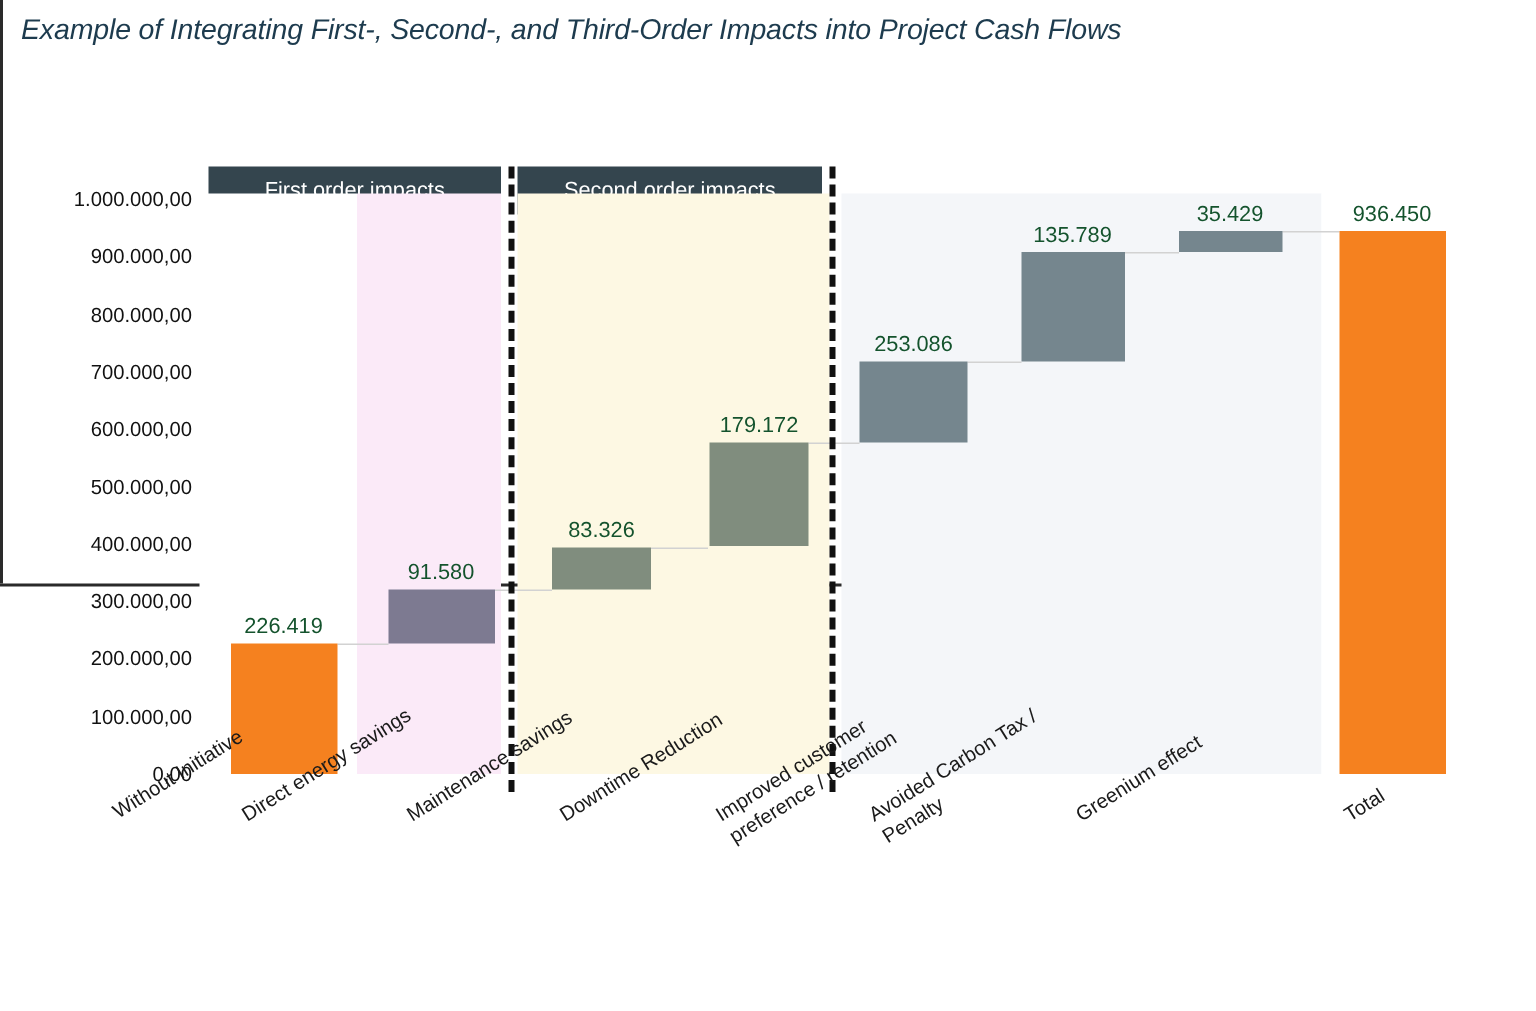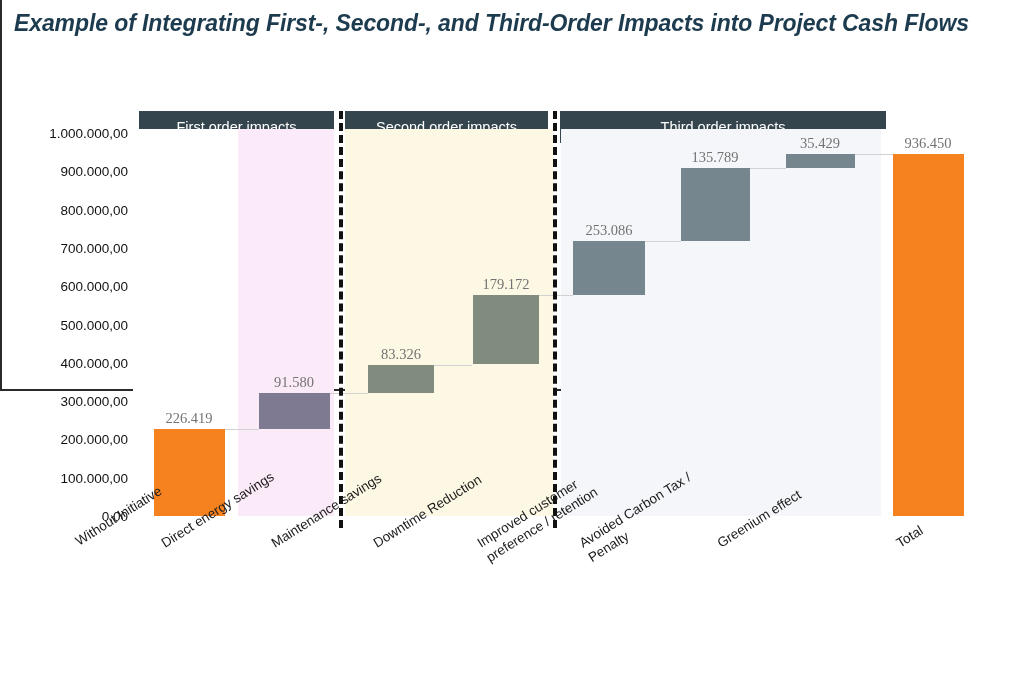--- a/index.html
+++ b/index.html
@@ -3,21 +3,21 @@
 <meta charset="utf-8">
 <style>
   html,body{margin:0;padding:0;}
   body{
     width:1024px;height:674px;background:#ffffff;
     font-family:"Liberation Sans",sans-serif;
     overflow:hidden;position:relative;
   }
   #page-title{
     position:absolute;left:14px;top:8px;width:960px;
-    font-size:23px;font-weight:bold;font-style:italic;
+    font-size:19px;font-weight:normal;font-style:italic;
     color:#1d3b4e;line-height:1.33;letter-spacing:-0.1px;
   }
 
   
   #chart{position:absolute;left:0;top:0;width:1024px;height:674px;}
 
   #chart-title-box{
     position:absolute;left:133px;top:71px;width:839px;height:41px;
     border:1.6px solid #1a1a1a;background:#ffffff;box-sizing:border-box;
   }
@@ -43,22 +43,22 @@
 
   .ytick{
     position:absolute;right:0;width:120px;text-align:right;
     font-size:13.5px;color:#111;transform:translateY(-50%);
     white-space:nowrap;
   }
   #y-labels{position:absolute;left:4px;top:0;width:124px;height:674px;}
 
   .bar{position:absolute;box-sizing:border-box;}
   .bar-label{
-    position:absolute;font-size:14.5px;color:#737373;
-    text-align:right;white-space:nowrap;transform:translateX(-50%);font-family:Liberation Serif, serif;
+    position:absolute;font-size:14.5px;color:#14532d;
+    text-align:right;white-space:nowrap;transform:translateX(-50%);
   }
   .connector{position:absolute;height:1px;background:#d2d2d2;}
 
   .divider{
     position:absolute;width:0;border-left:4.5px dashed #111;
   }
 
   .cat-label{
     position:absolute;font-size:13.5px;color:#1a1a1a;
     transform-origin:left top;transform:rotate(-32deg);
@@ -71,23 +71,20 @@
 <div id="page-title">Example of Integrating First-, Second-, and Third-Order Impacts into Project Cash Flows</div>
 
 <div id="chart">
 
 
   <div class="band-header" style="left:345px;top:111px;width:203px;">
     <span>Second order impacts</span>
   </div>
   <div class="band-header" style="left:139px;top:111px;width:195px;">
     <span>First order impacts</span>
-  </div>
-  <div class="band-header" style="left:560px;top:111px;width:326px;">
-    <span>Third order impacts</span>
   </div>
 
   <div id="y-labels">
     <div class="ytick" style="top:133px;">1.000.000,00</div>
     <div class="ytick" style="top:171.3px;">900.000,00</div>
     <div class="ytick" style="top:209.6px;">800.000,00</div>
     <div class="ytick" style="top:247.9px;">700.000,00</div>
     <div class="ytick" style="top:286.2px;">600.000,00</div>
     <div class="ytick" style="top:324.5px;">500.000,00</div>
     <div class="ytick" style="top:362.8px;">400.000,00</div>

